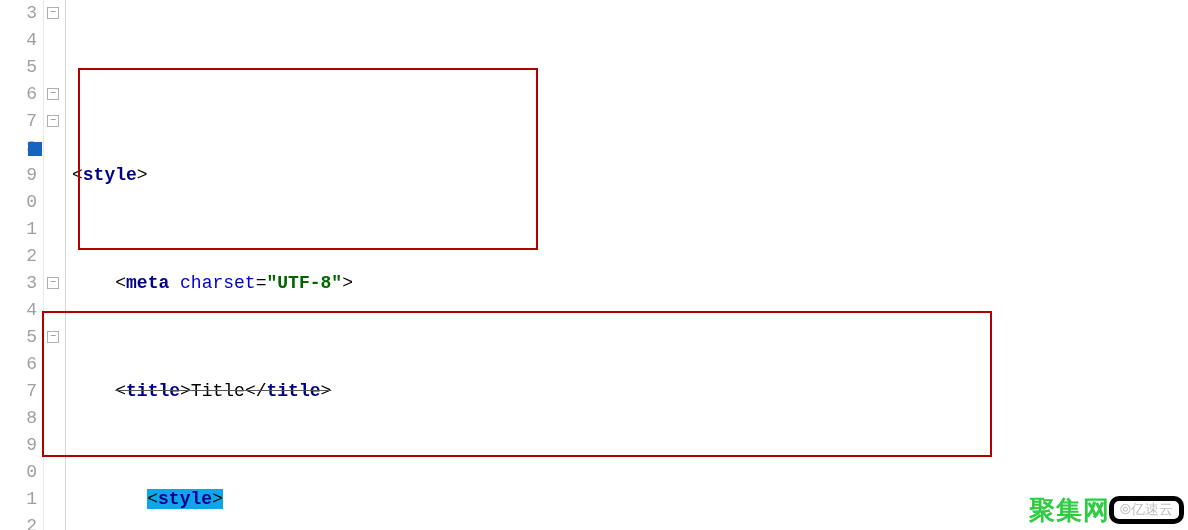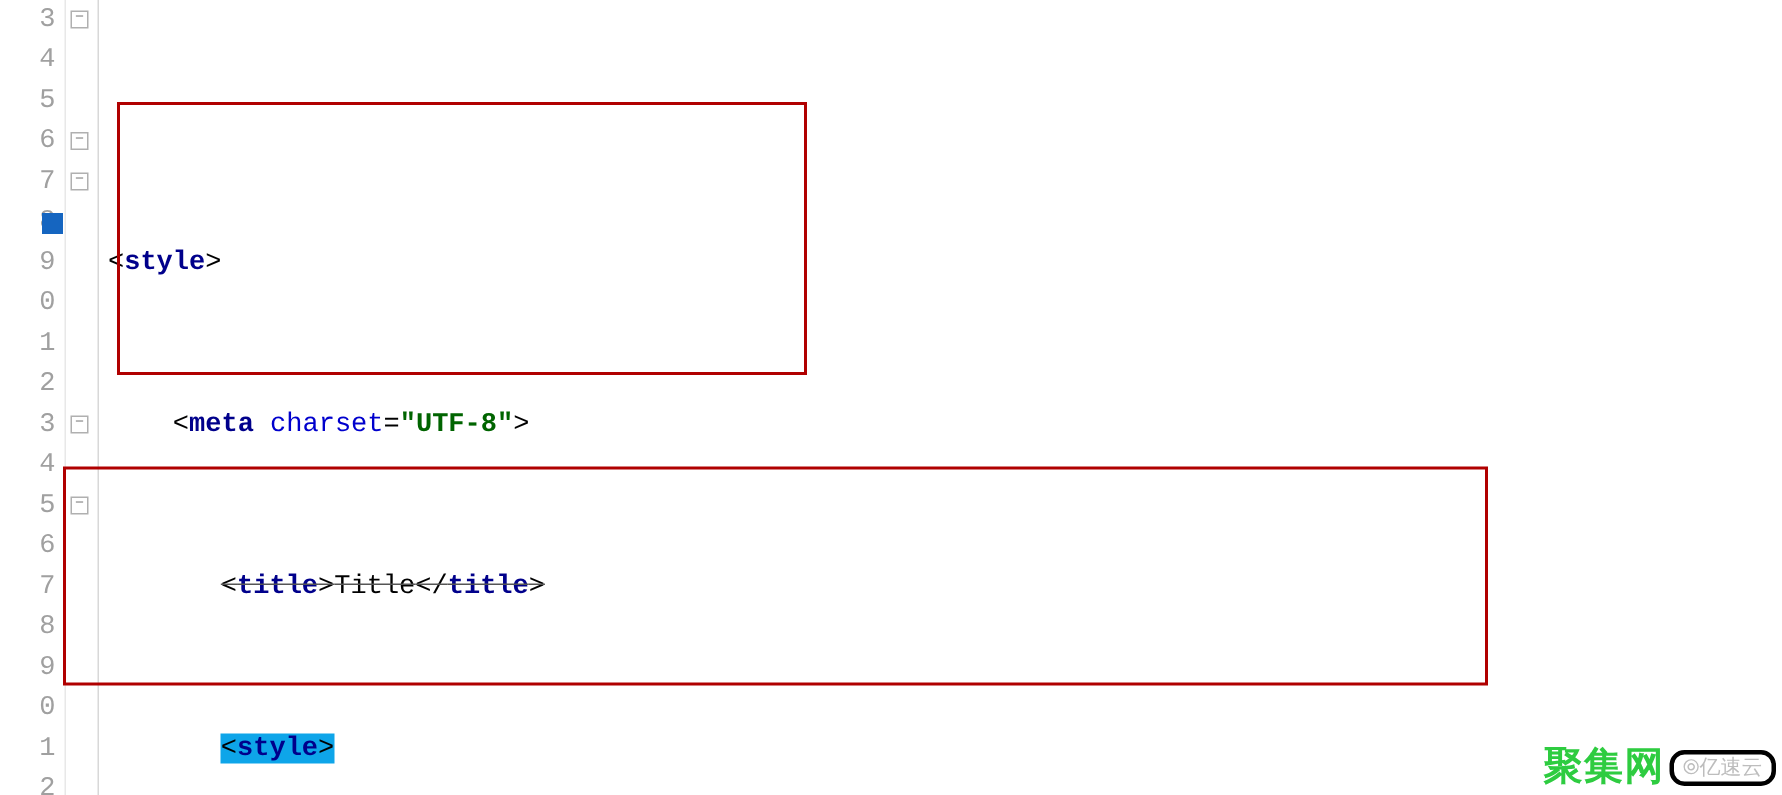--- a/index.html
+++ b/index.html
@@ -53,21 +53,21 @@
   }
   .code-line {
     height: 27px;
     padding-left: 6px;
   }
   .punc { color: #000; }
   .tag  { color: #00008b; font-weight: bold; }
   .attr { color: #0000cd; font-weight: normal; }
   .str  { color: #006400; font-weight: bold; }
   .text { color: #000; }
-  .strike { text-decoration: line-through; text-decoration-color: #555; margin-left: 32px; }
+  .strike { text-decoration: line-through; text-decoration-color: #555; }
   .tag-hl { background: #0ea5e9; margin-left: 32px; }
   .bp {
     position: absolute;
     left: 24px;
     width: 14px;
     height: 14px;
     background: #1565c0;
   }
   .red-box {
     position: absolute;
@@ -84,21 +84,21 @@
     color: #2ecc40;
     letter-spacing: 1px;
   }
   .watermark2 {
     position: absolute;
     right: 4px;
     bottom: 6px;
     font-family: "Microsoft YaHei", sans-serif;
     font-size: 14px;
     color: #bdbdbd;
-    border: 3px solid #000000;
+    border: 5px solid #000000;
     border-radius: 10px;
     padding: 0 6px;
   }
 </style>
 </head>
 <body>
 
 <div class="editor">
 
   <div class="gutter">

